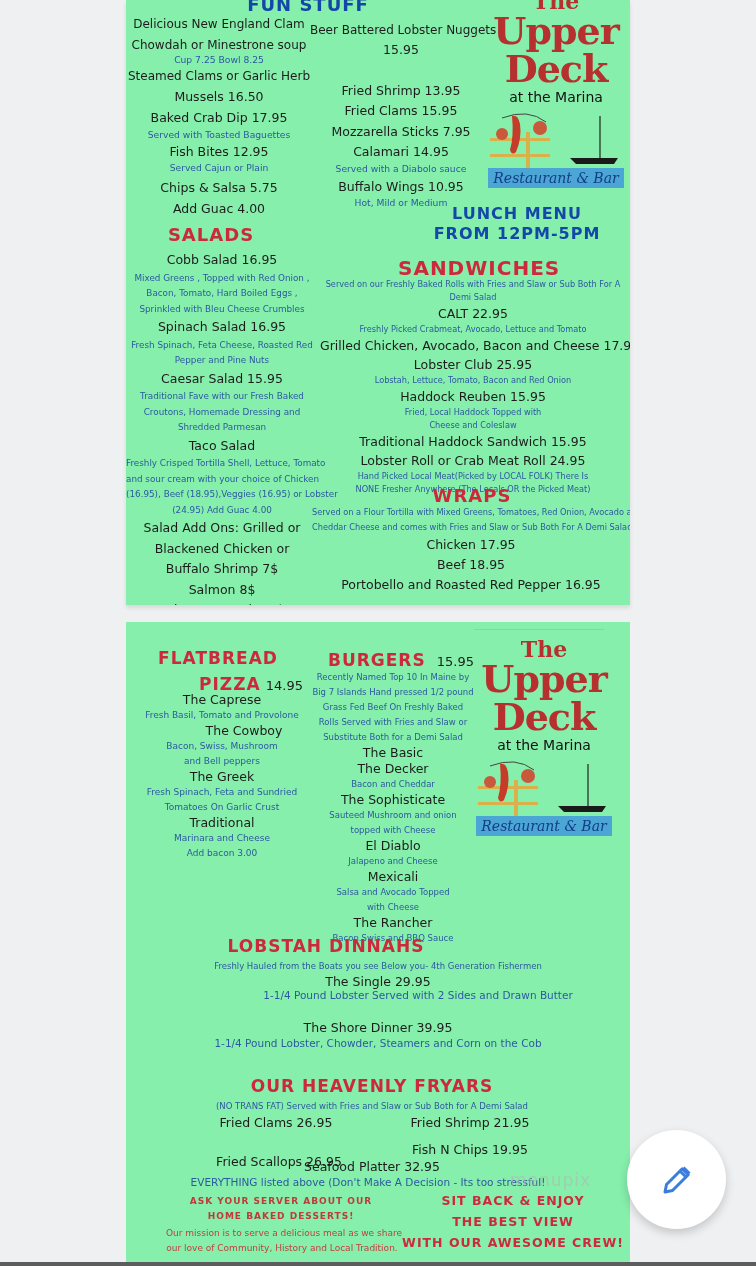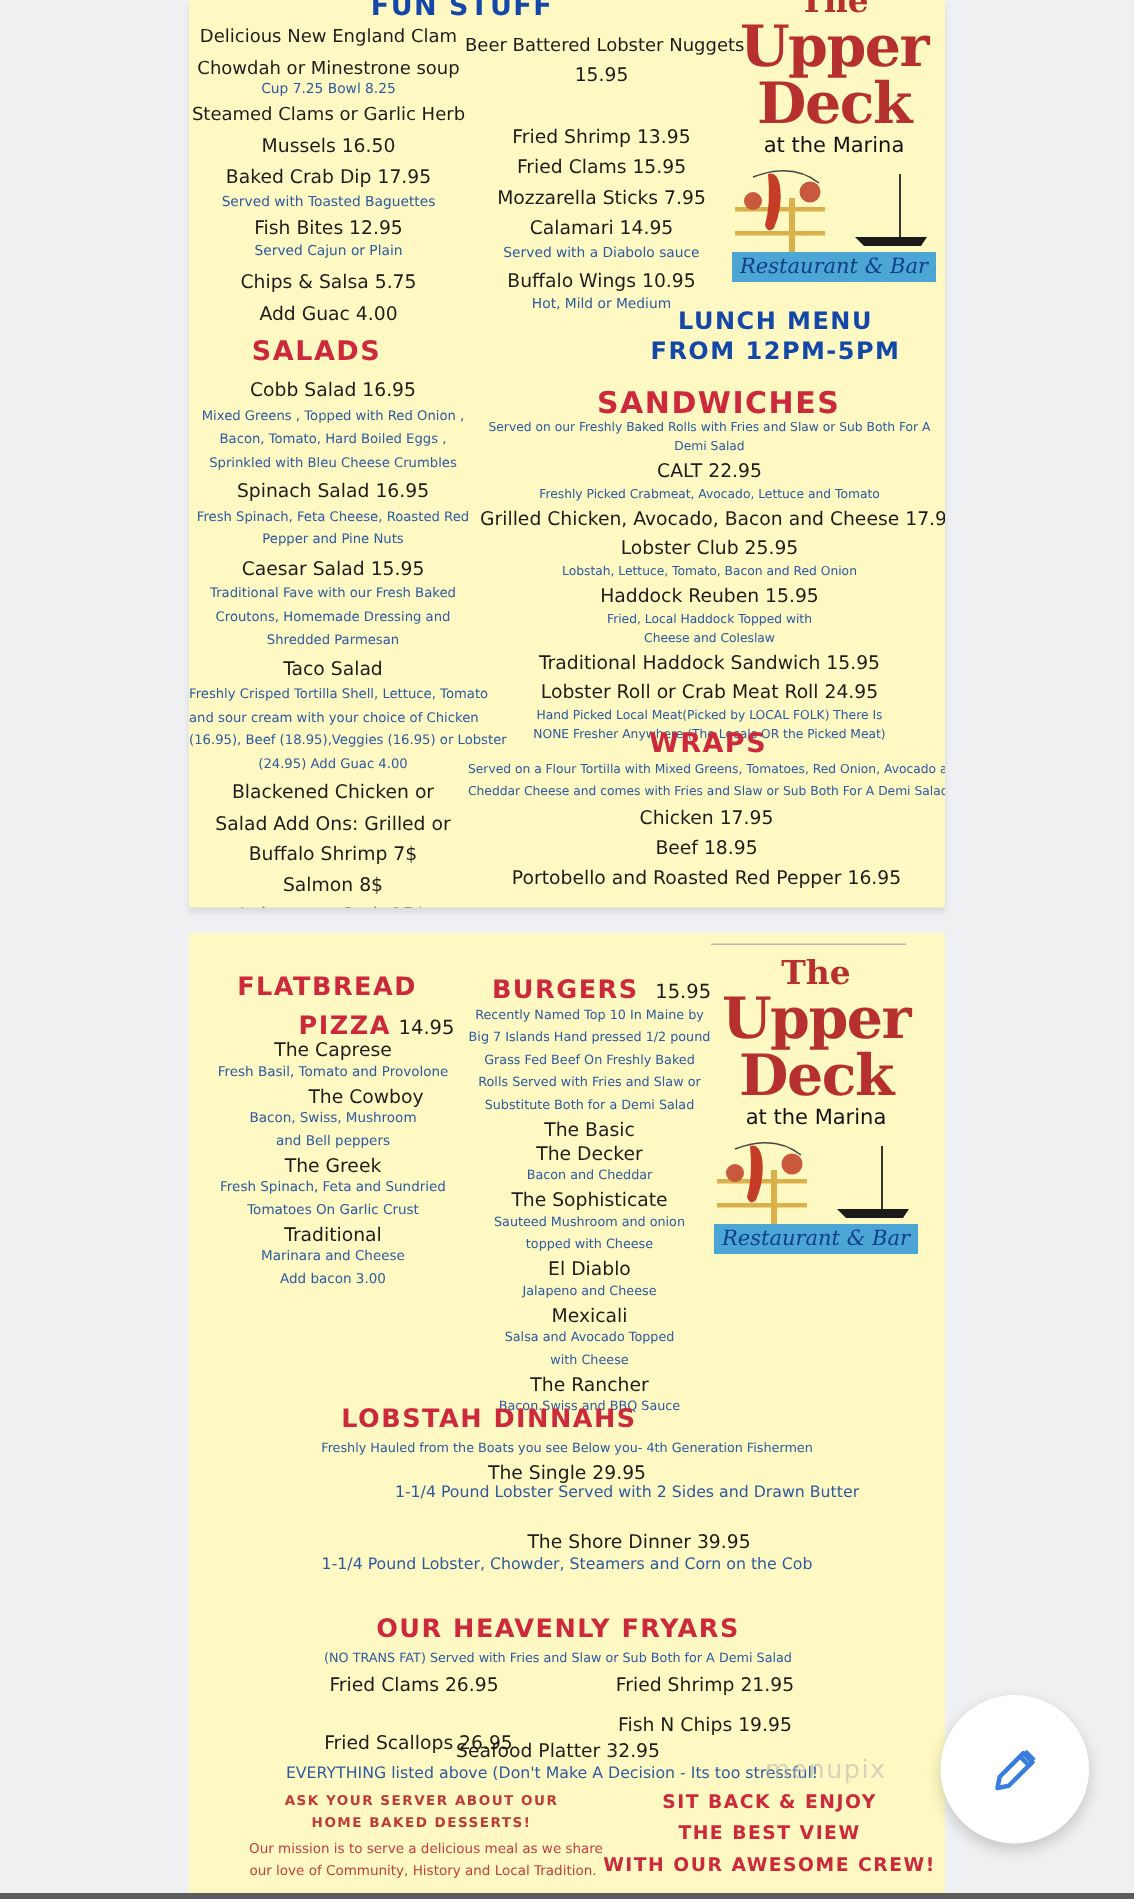--- a/index.html
+++ b/index.html
@@ -1,18 +1,18 @@
 <!DOCTYPE html>
 <html><head>
 <meta charset="utf-8">
 <style>
   * { box-sizing: border-box; margin: 0; padding: 0; }
   html, body { width: 756px; height: 1266px; overflow: hidden; }
   body { background: #eff0f2; font-family: "DejaVu Sans", "Liberation Sans", sans-serif; position: relative; color: #1a1a1a; }
-  .page { position: absolute; left: 126px; width: 504px; background: #fef9c3; overflow: hidden; }
+  .page { position: absolute; left: 126px; width: 504px; background: #86efac; overflow: hidden; }
   .page1 { top: 0; height: 605px; box-shadow: 0 3px 4px rgba(0,0,0,0.10); }
   .page2 { top: 622px; height: 640px; }
   .abs { position: absolute; text-align: center; }
   .item { font-size: 12.5px; color: #1c1c1c; line-height: 20px; white-space: nowrap; }
   .desc { font-size: 9.2px; color: #2c5aa0; line-height: 14.5px; white-space: nowrap; }
   .hdr-red { font-family: "DejaVu Sans", sans-serif; font-weight: bold; color: #cc2a3c; letter-spacing: 1px; white-space: nowrap; }
   .hdr-blue { font-family: "DejaVu Sans", sans-serif; font-weight: bold; color: #1347a8; letter-spacing: 1px; white-space: nowrap; }
   .col { position: absolute; text-align: center; }
   .logo { position: absolute; width: 136px; }
   .logo .the { font-family: "DejaVu Serif", serif; color: #b5302f; font-size: 22px; text-align: center; line-height: 22px; font-weight: bold; }
@@ -95,22 +95,22 @@
       <div class="desc" style="line-height: 15.5px; font-size: 8.8px;">Pepper and Pine Nuts</div>
       <div class="item" style="line-height: 20.5px;">Caesar Salad 15.95</div>
       <div class="desc" style="line-height: 15.5px; font-size: 8.8px;">Traditional Fave with  our Fresh Baked</div>
       <div class="desc" style="line-height: 15.5px; font-size: 8.8px;">Croutons, Homemade Dressing and</div>
       <div class="desc" style="line-height: 15.5px; font-size: 8.8px;">Shredded Parmesan</div>
       <div class="item" style="line-height: 20.5px;">Taco Salad</div>
       <div class="desc" style="line-height: 15.5px; font-size: 8.8px;">Freshly Crisped Tortilla Shell, Lettuce, Tomato</div>
       <div class="desc" style="line-height: 15.5px; font-size: 8.8px;">and sour cream with your choice of Chicken</div>
       <div class="desc" style="line-height: 15.5px; font-size: 8.8px;">(16.95), Beef (18.95),Veggies (16.95) or Lobster</div>
       <div class="desc" style="line-height: 15.5px; font-size: 8.8px;">(24.95) Add Guac 4.00</div>
+      <div class="item" style="line-height: 20.5px;">Salad Add Ons: Grilled or</div>
       <div class="item" style="line-height: 20.5px;">Blackened Chicken or</div>
-      <div class="item" style="line-height: 20.5px;">Salad Add Ons: Grilled or</div>
       <div class="item" style="line-height: 20.5px;">Buffalo Shrimp 7$</div>
       <div class="item" style="line-height: 20.5px;">Salmon 8$</div>
       <div class="item" style="line-height: 20.5px;">Lobster or Crab 15$</div>
     </div>
 
   <div class="abs hdr-red" style="left:272px; top:257px; width:128px; font-size:20px; line-height:22px;">SANDWICHES</div>
   <div class="col" style="left:194px; top:278px; width:306px;" id="sandwiches-list">
       <div class="desc" style="line-height: 13px; font-size: 8.2px;">Served on our Freshly Baked Rolls with Fries and Slaw or Sub Both For A</div>
       <div class="desc" style="line-height: 13px; font-size: 8.2px;">Demi Salad</div>
       <div class="item" style="line-height: 19px;">CALT 22.95</div>
@@ -202,21 +202,21 @@
         <path d="M82 48 L130 48 L126 54 L88 54 Z" fill="#1a1a1a"></path>
       </svg>
     </div>
     <div class="banner">Restaurant &amp; Bar</div>
   </div>
 
   <div class="abs hdr-red" style="left:0; top:312px; width:400px; font-size:17px; line-height:24px;">LOBSTAH DINNAHS</div>
   <div class="abs desc" style="left:0; top:337px; width:504px; font-size:8.5px;">Freshly Hauled from the Boats you see Below you- 4th Generation Fishermen</div>
   <div class="abs item" style="left:0; top:350px; width:504px;">The Single 29.95</div>
   <div class="abs desc" style="left:0; top:365px; width:584px; font-size:10.5px; line-height:16px;">1-1/4  Pound Lobster Served with 2 Sides and Drawn Butter</div>
-  <div class="abs item" style="left:0; top:396px; width:504px;margin-left:48px;">The Shore Dinner 39.95</div>
+  <div class="abs item" style="left:0; top:396px; width:504px;">The Shore Dinner 39.95</div>
   <div class="abs desc" style="left:0; top:413px; width:504px; font-size:10.5px; line-height:16px;">1-1/4 Pound Lobster, Chowder, Steamers and Corn on the Cob</div>
 
   <div class="abs hdr-red" style="left:0; top:452px; width:492px; font-size:17px; line-height:24px;">OUR HEAVENLY FRYARS</div>
   <div class="abs desc" style="left:0; top:477px; width:492px; font-size:8.5px;">(NO TRANS FAT) Served with Fries and Slaw or Sub Both for A Demi Salad</div>
   <div class="abs item" style="left:70px; top:491px; width:160px;">Fried Clams 26.95</div>
   <div class="abs item" style="left:264px; top:491px; width:160px;">Fried Shrimp 21.95</div>
   <div class="abs item" style="left:70px; top:530px; width:166px;">Fried Scallops 26.95</div>
   <div class="abs item" style="left:264px; top:518px; width:160px;">Fish N Chips 19.95</div>
   <div class="abs item" style="left:0; top:535px; width:492px;">Seafood Platter 32.95</div>
   <div class="abs desc" style="left:0; top:552px; width:484px; font-size:10.5px; line-height:16px;">EVERYTHING listed above (Don't Make A Decision - Its too stressful!</div>

